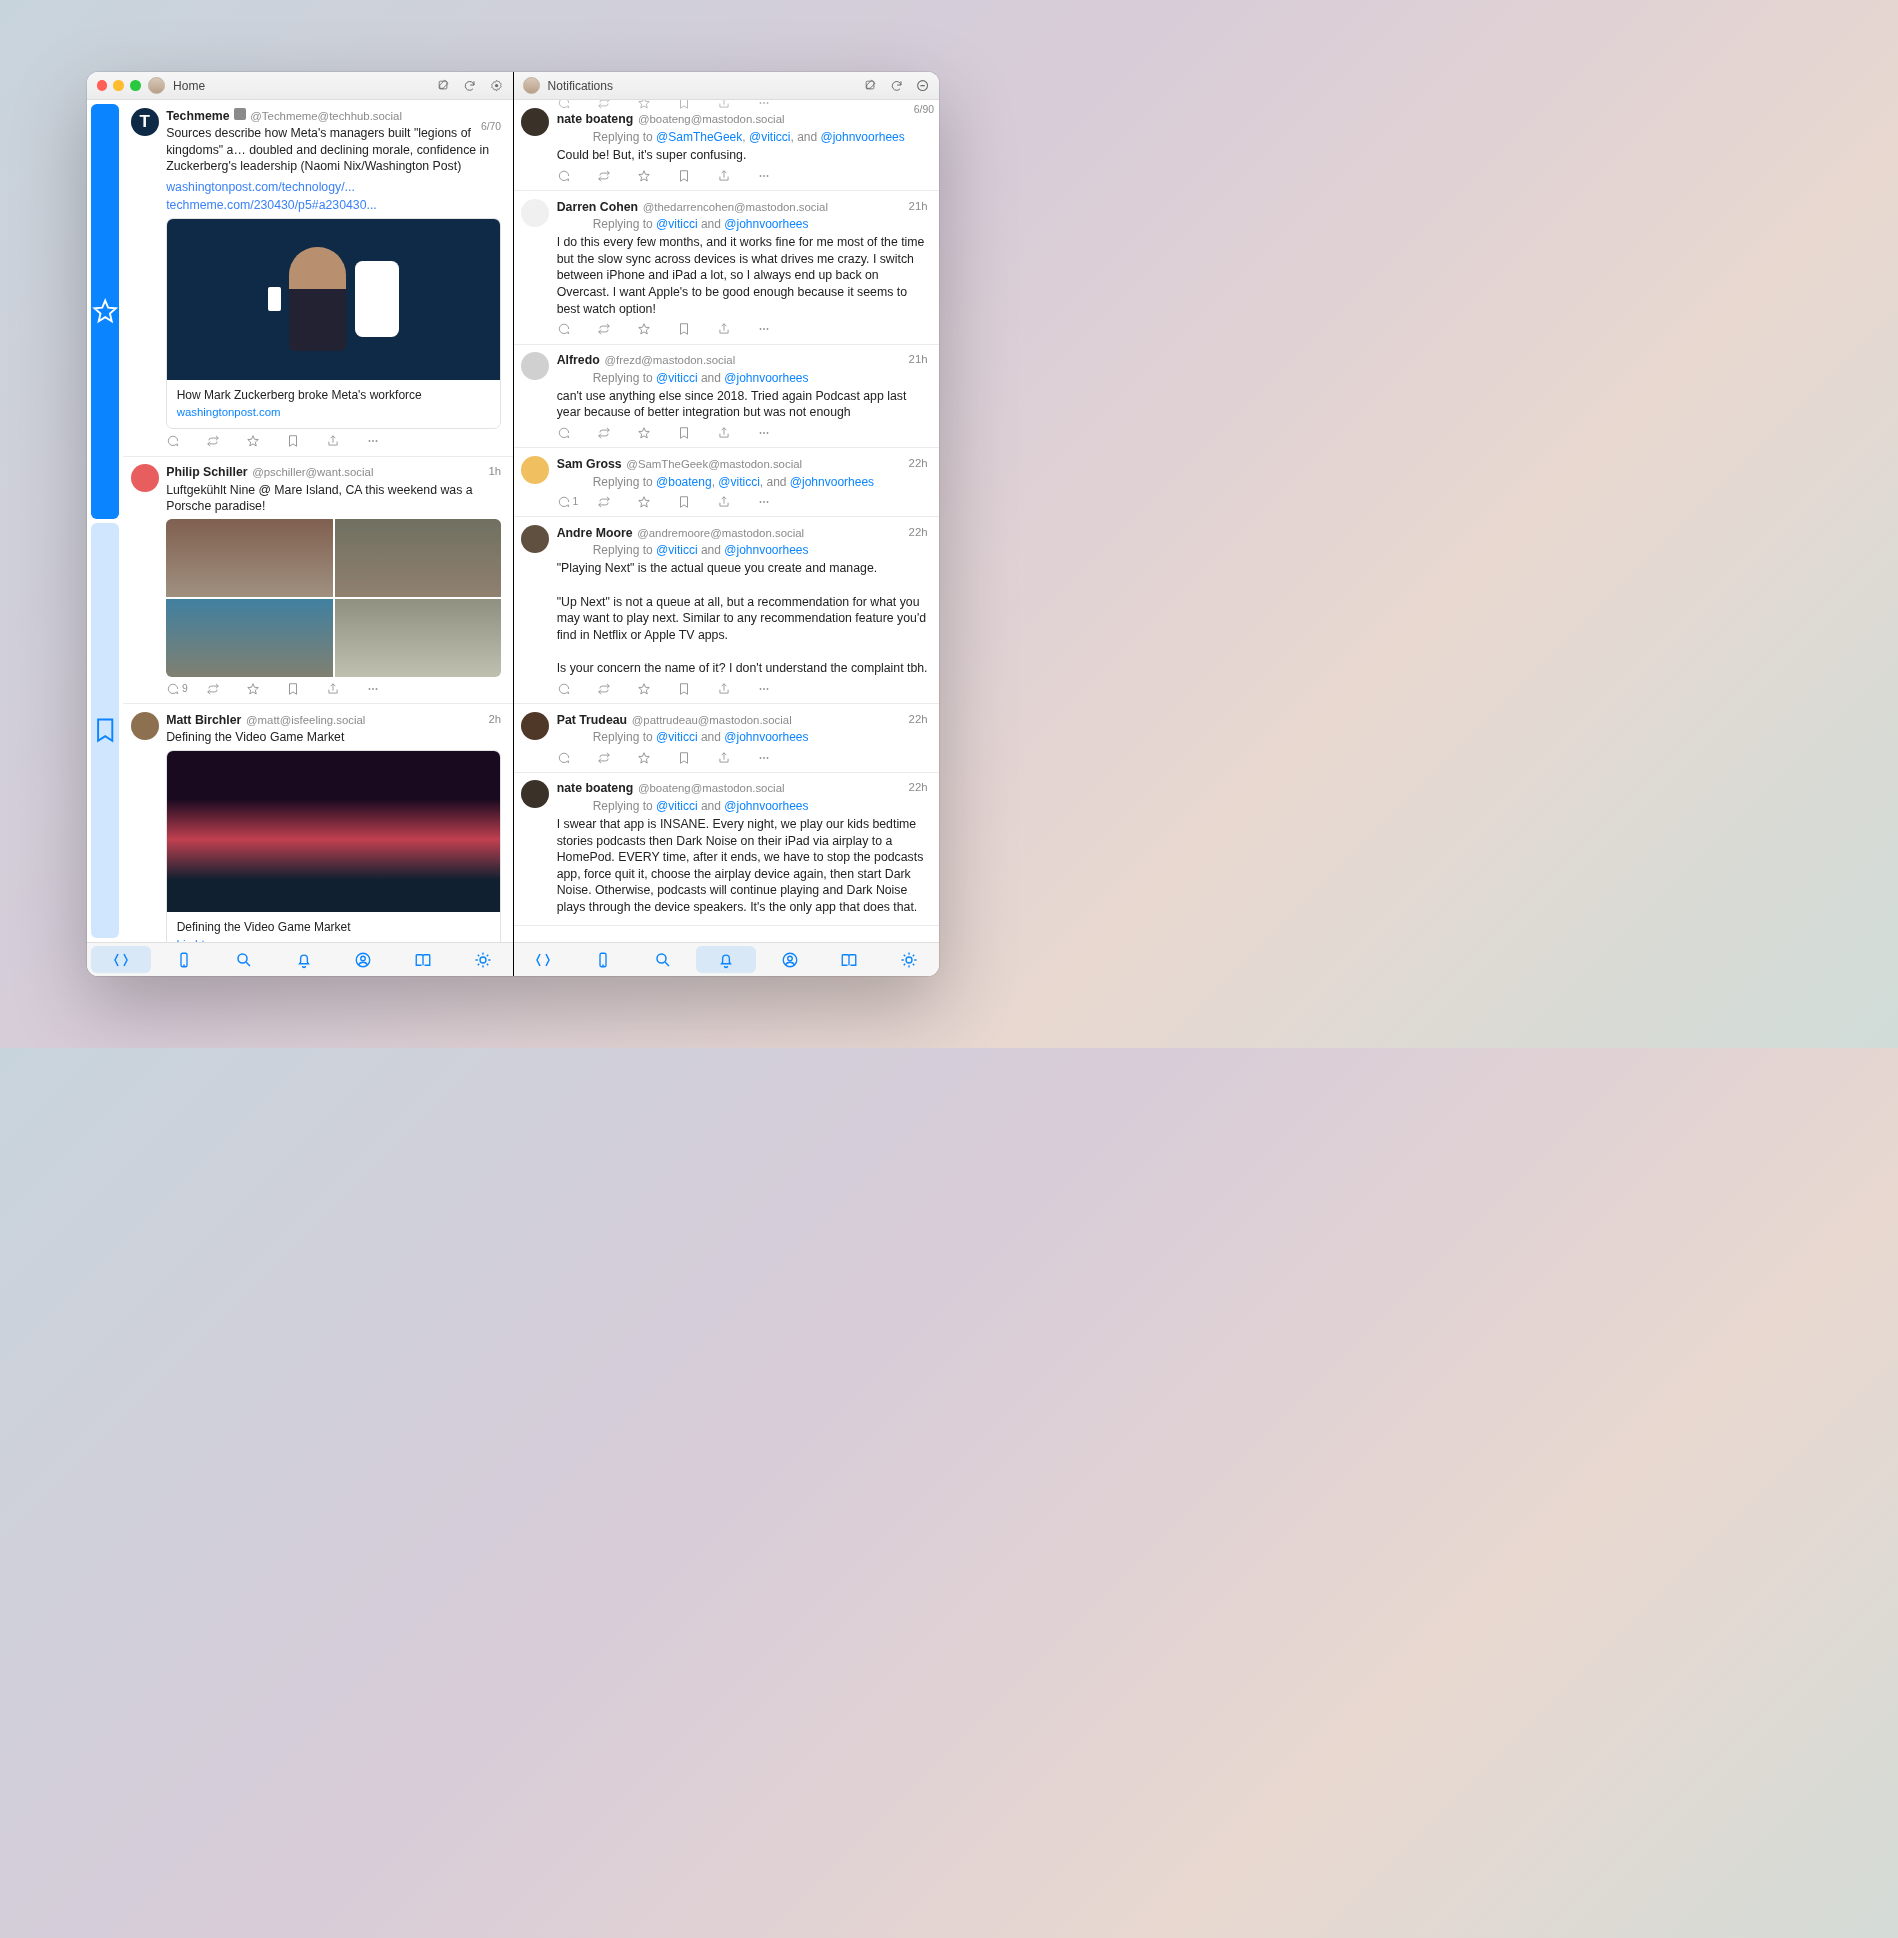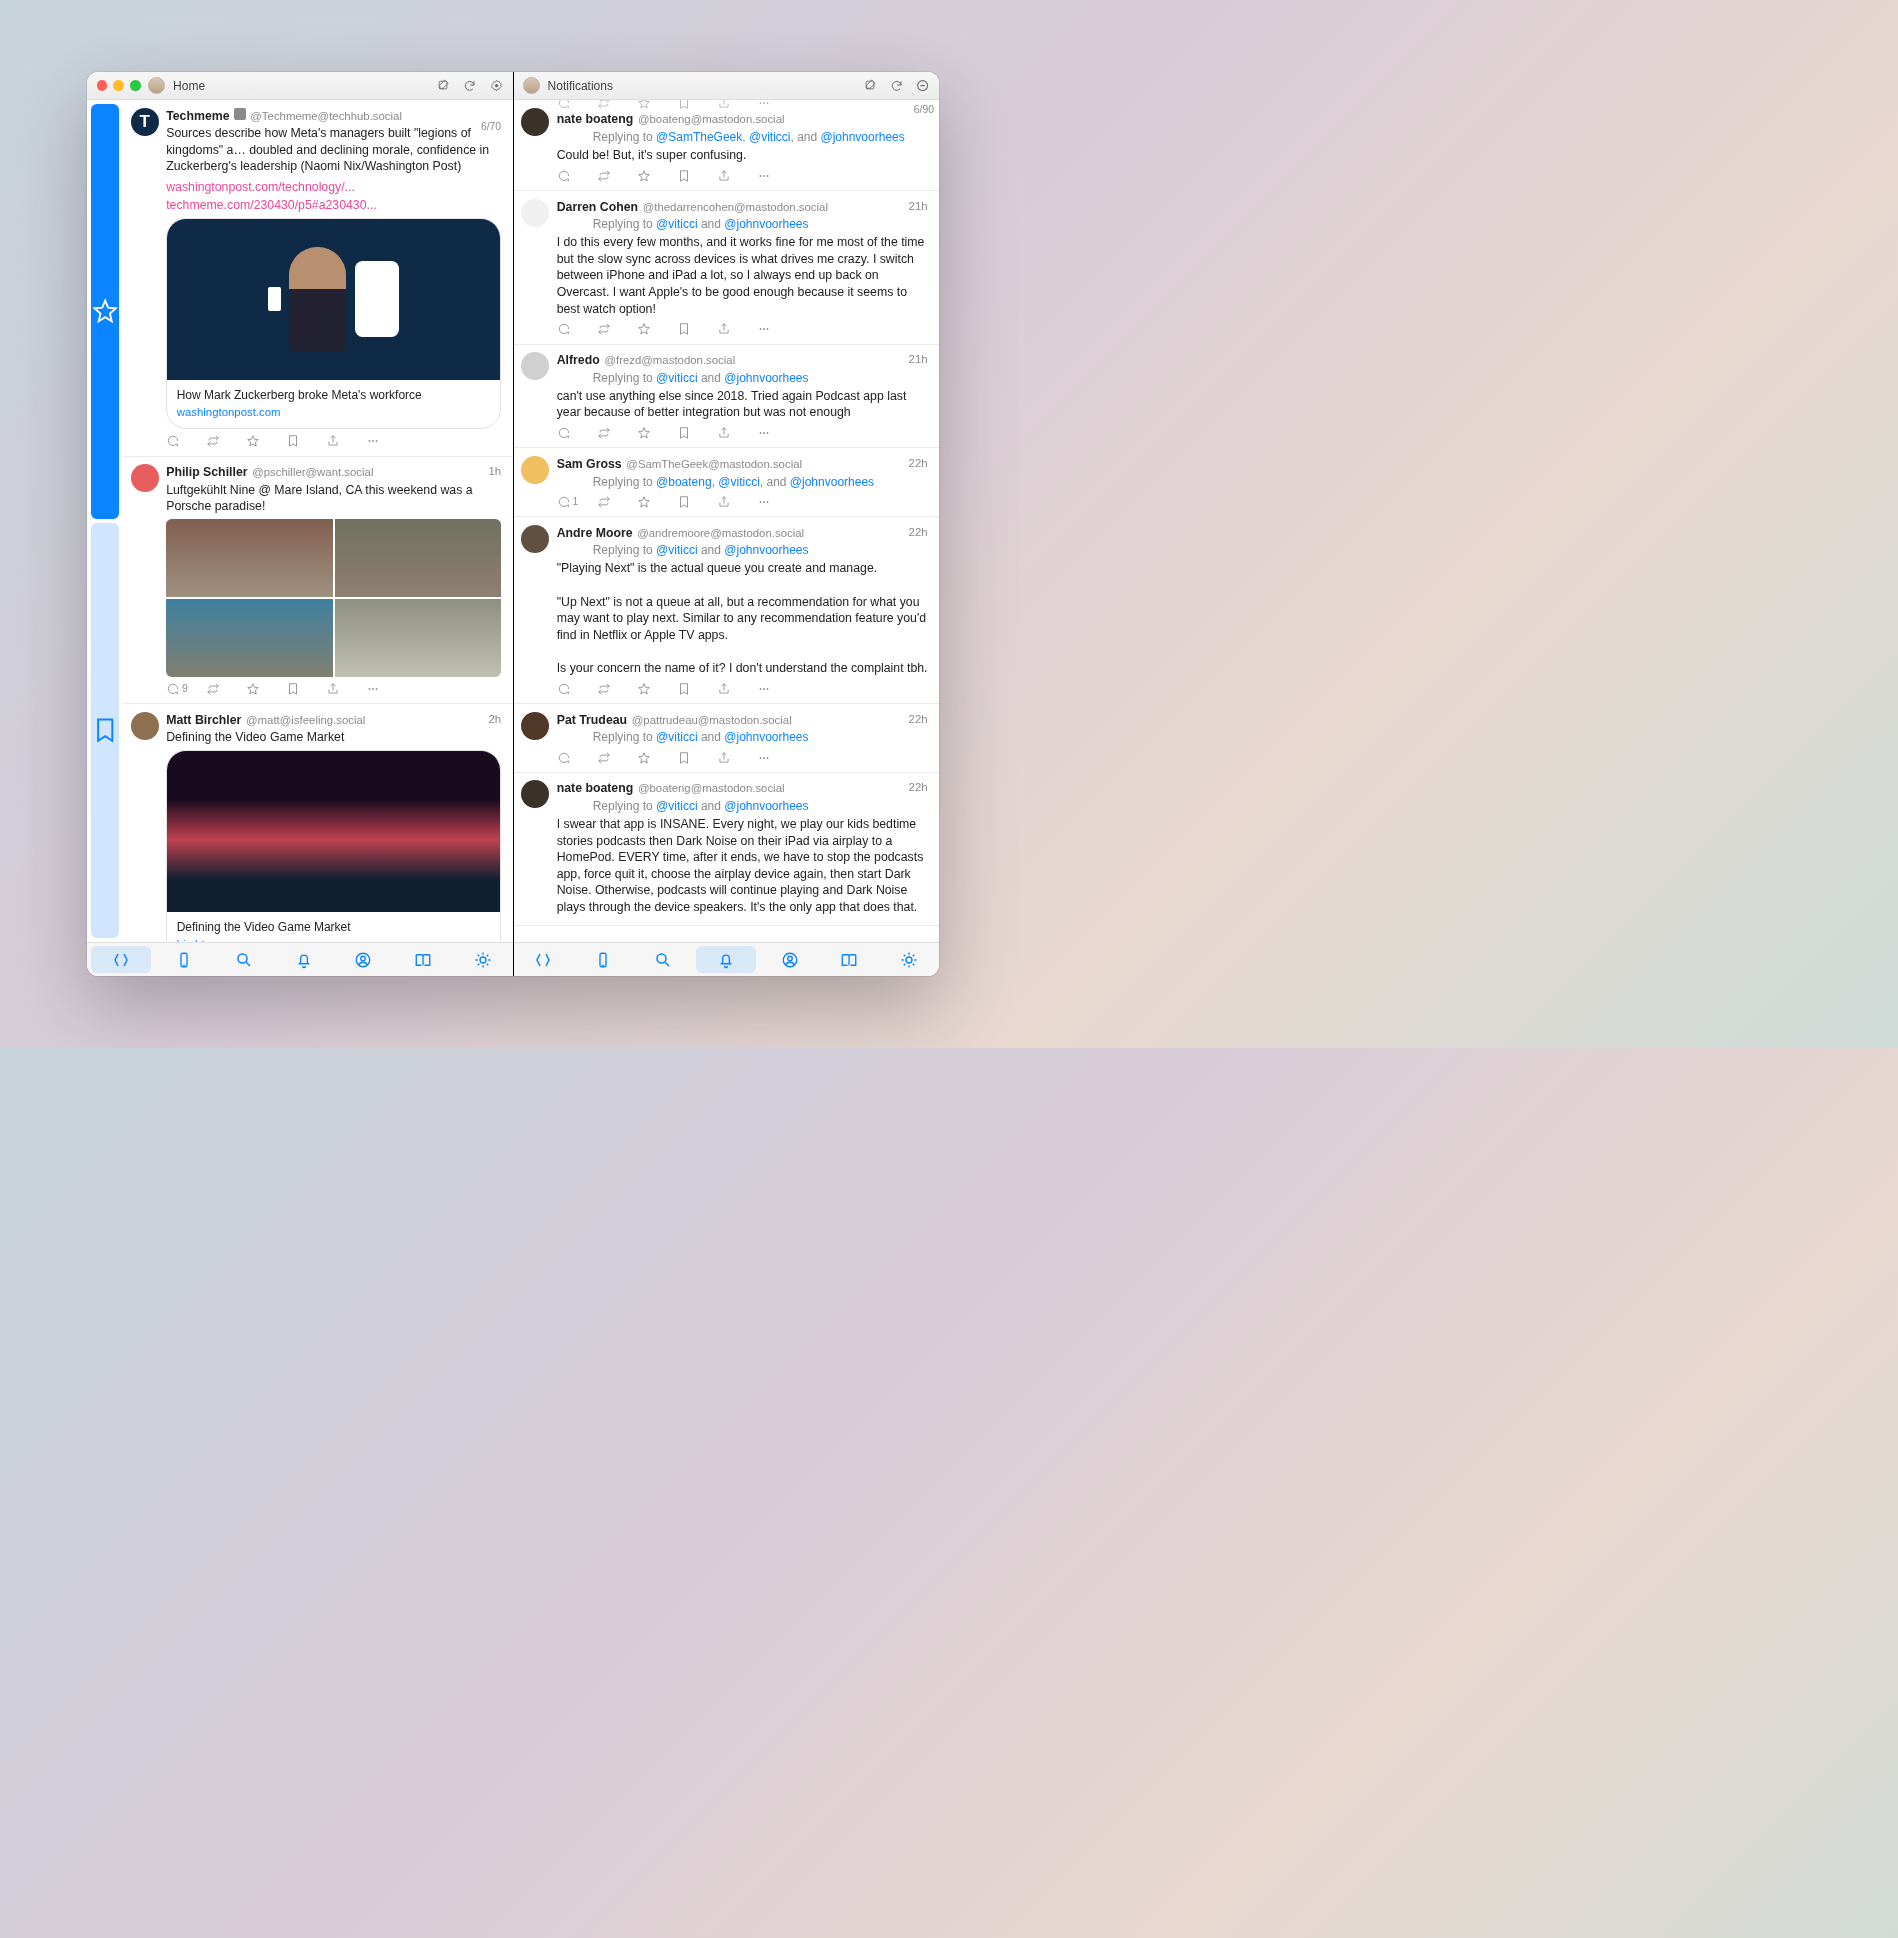--- a/index.html
+++ b/index.html
@@ -47,23 +47,23 @@
 .avatar { width: 28px; height: 28px; border-radius: 50%; flex-shrink:0; background:#ccc; display:flex; align-items:center; justify-content:center; color:#fff; font-weight:700; }
 .body { flex:1; min-width:0; font-size: 12.3px; color:#222; line-height:1.35; }
 .hdr { display:flex; gap:4.7px; align-items:baseline; margin-bottom:0.9px; flex-wrap:wrap; }
 .name { font-weight:600; }
 .handle { color:#8a8a8a; font-size:11.4px; }
 .verif { display:inline-flex; width:11.4px; height:11.4px; background:#8a8a8a; border-radius:1.9px; }
 .time { position:absolute; right:11.4px; top:7.6px; color:#8a8a8a; font-size:11.4px; }
 .reply-line { color:#8a8a8a; font-size:12px; margin-bottom:1.9px;padding-left:36px; }
 .mention { color:#0a84ff; }
 .content { margin-bottom:3.8px; word-wrap:break-word; }
-.link { color:#ec4899; display:block; margin-bottom:1.9px; overflow:hidden; text-overflow:ellipsis; white-space:nowrap; }
-
-.card { border:0.9px solid #e2e2e2; border-radius:20px; overflow:hidden; margin:3.8px 0; }
+.link { color:#3b82f6; display:block; margin-bottom:1.9px; overflow:hidden; text-overflow:ellipsis; white-space:nowrap; }
+
+.card { border:0.9px solid #e2e2e2; border-radius:7px; overflow:hidden; margin:3.8px 0; }
 .card-img { width:100%; height:161px; background:#0e2a47; position:relative; display:flex; align-items:center; justify-content:center; }
 .card-body { padding:7.6px 9.5px; font-size:12px; }
 .card-title { color:#222; }
 .card-domain { color:#0a84ff; margin-top:1.9px; font-size:11.4px; }
 
 .thumb-img { width:13.2px;height:24.6px;background:#fff;border-radius:1.9px; }
 .zuck { width:57px; height:104px; background:linear-gradient(#b89070 40%,#223 40%); border-radius:28px 28px 5.7px 5.7px; }
 .thumb { width:44px; height:76px; background:#fff; border-radius:7.6px; transform:rotate(180deg); }
 
 .grid4 { display:grid; grid-template-columns:1fr 1fr; grid-template-rows:1fr 1fr; gap:1.9px; margin:3.8px 0; border-radius:5.7px; overflow:hidden; }

